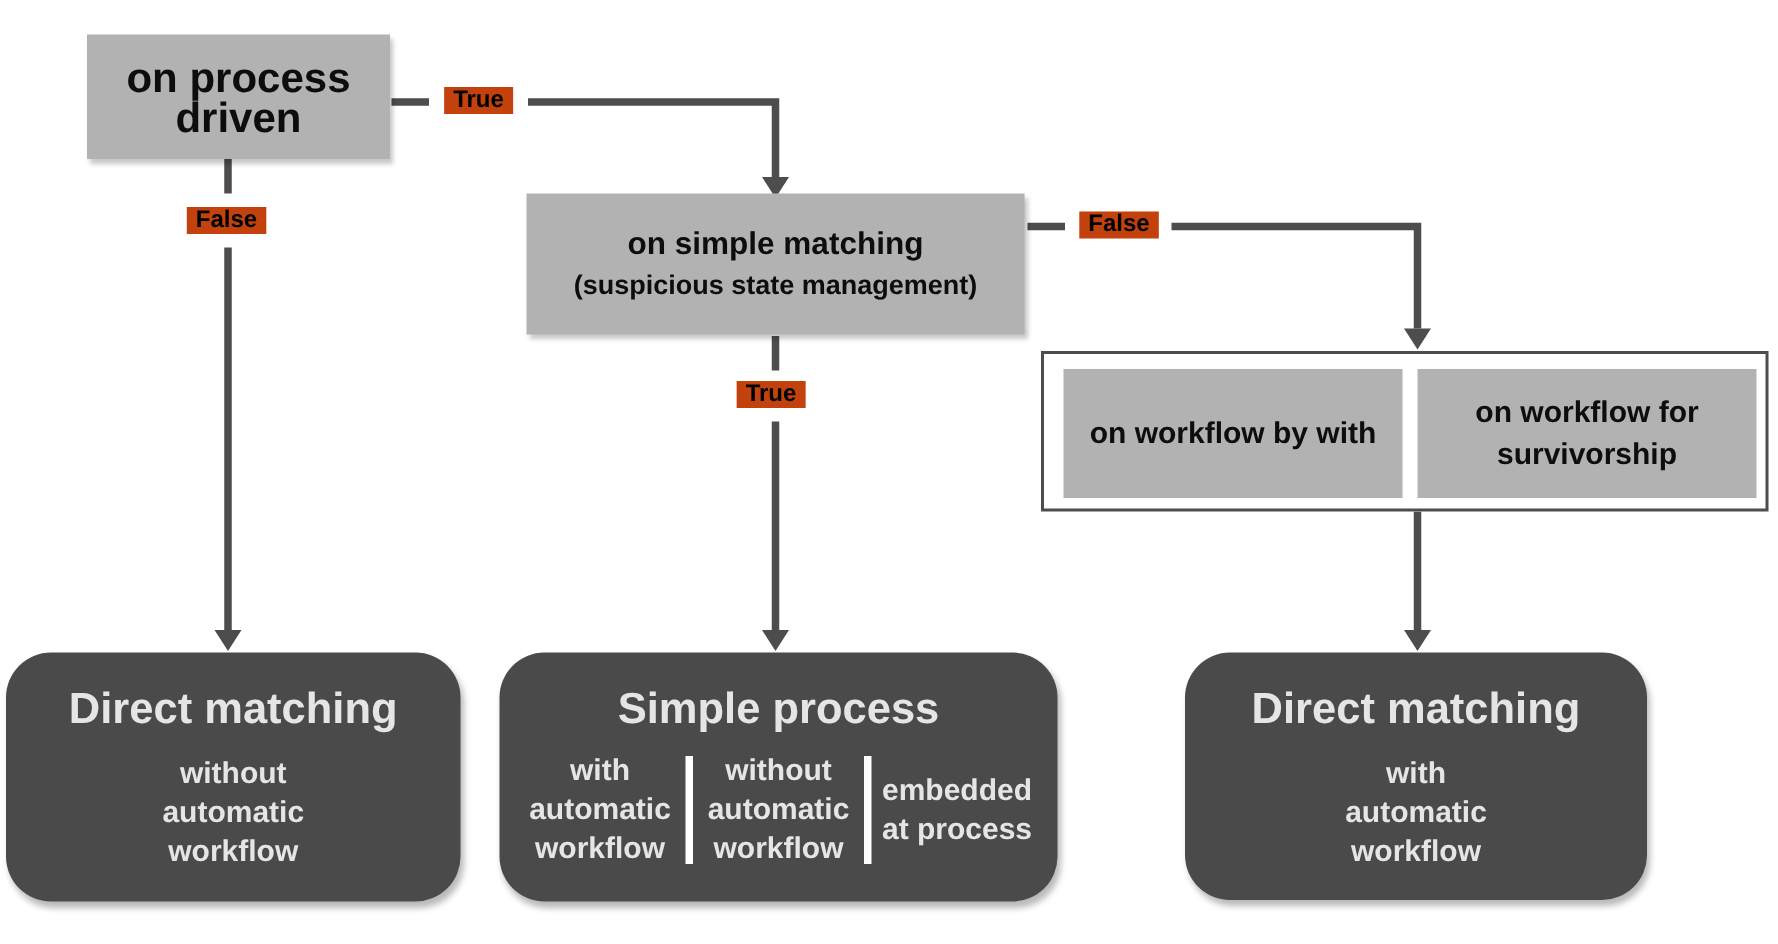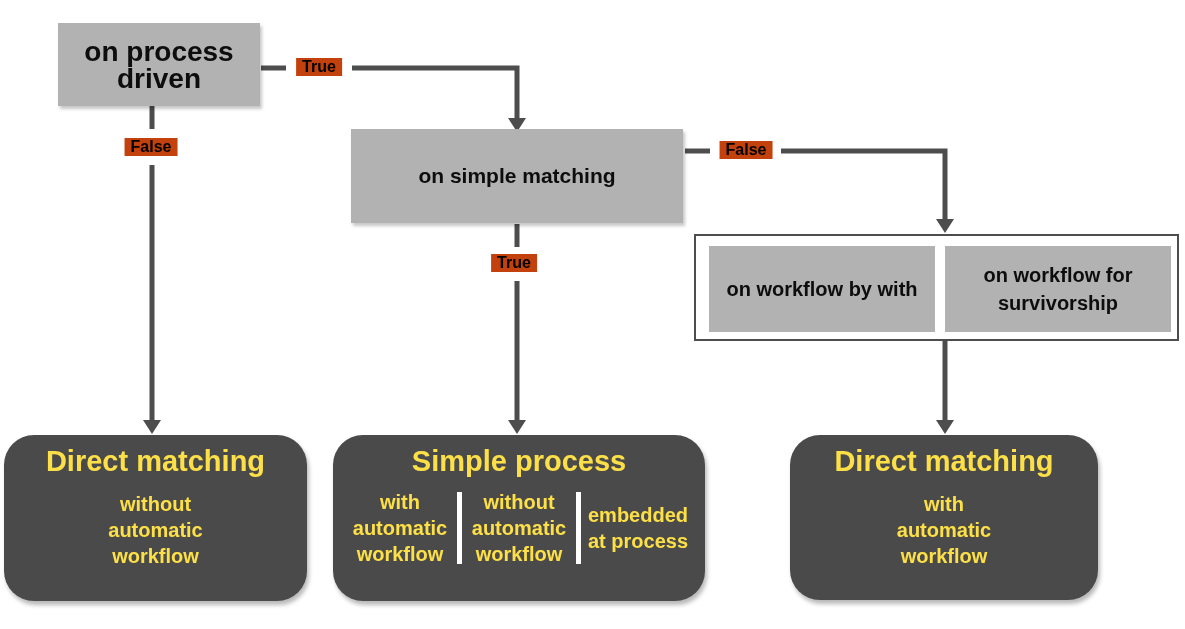--- a/index.html
+++ b/index.html
@@ -36,21 +36,21 @@
   .wf-node{
     position:absolute;top:10px;width:226px;height:86px;background:#b2b2b2;
     display:flex;align-items:center;justify-content:center;
     font-size:20px;line-height:28px;font-weight:bold;color:#0d0d0d;text-align:center;
   }
   .wf-left{left:13px;}
   .wf-right{left:249px;text-align:center;}
   .dark-node{
     position:absolute;top:435px;height:166px;background:#4a4a4a;border-radius:30px;
     display:flex;flex-direction:column;align-items:center;
-    color:#fde047;text-align:center;box-sizing:border-box;padding-top:10px;
+    color:#e5e5e5;text-align:center;box-sizing:border-box;padding-top:22px;
     box-shadow:2px 4px 4px rgba(0,0,0,0.28);
   }
   .dark-title{font-size:29px;font-weight:bold;line-height:32px;}
   .dark-sub{font-size:20px;font-weight:bold;line-height:26px;white-space:pre-line;margin-top:14px;}
   .node-direct-left{left:4px;width:303px;}
   .node-simple-result{left:333px;width:372px;}
   .node-direct-right{left:790px;width:308px;height:165px;}
   .options-row{
     display:flex;align-items:center;justify-content:center;
     margin-top:12px;width:100%;padding:0 10px;box-sizing:border-box;
@@ -92,20 +92,21 @@
   <div class="edge-label" style="left:746px;top:150px;">False</div>
   <div class="edge-label" style="left:514px;top:263px;">True</div>
 
   <div class="gray-node node-process">
     <span class="ml">on process
 driven</span>
   </div>
 
   <div class="gray-node node-simple-cond">
     <span class="cond-title">on simple matching</span>
+    <span class="cond-subtitle">(suspicious state management)</span>
   </div>
 
   <div class="group">
     <div class="wf-node wf-left">
       <span class="ml">on workflow
 by with</span>
     </div>
     <div class="wf-node wf-right">
       <span class="ml">on workflow
 for survivorship</span>

